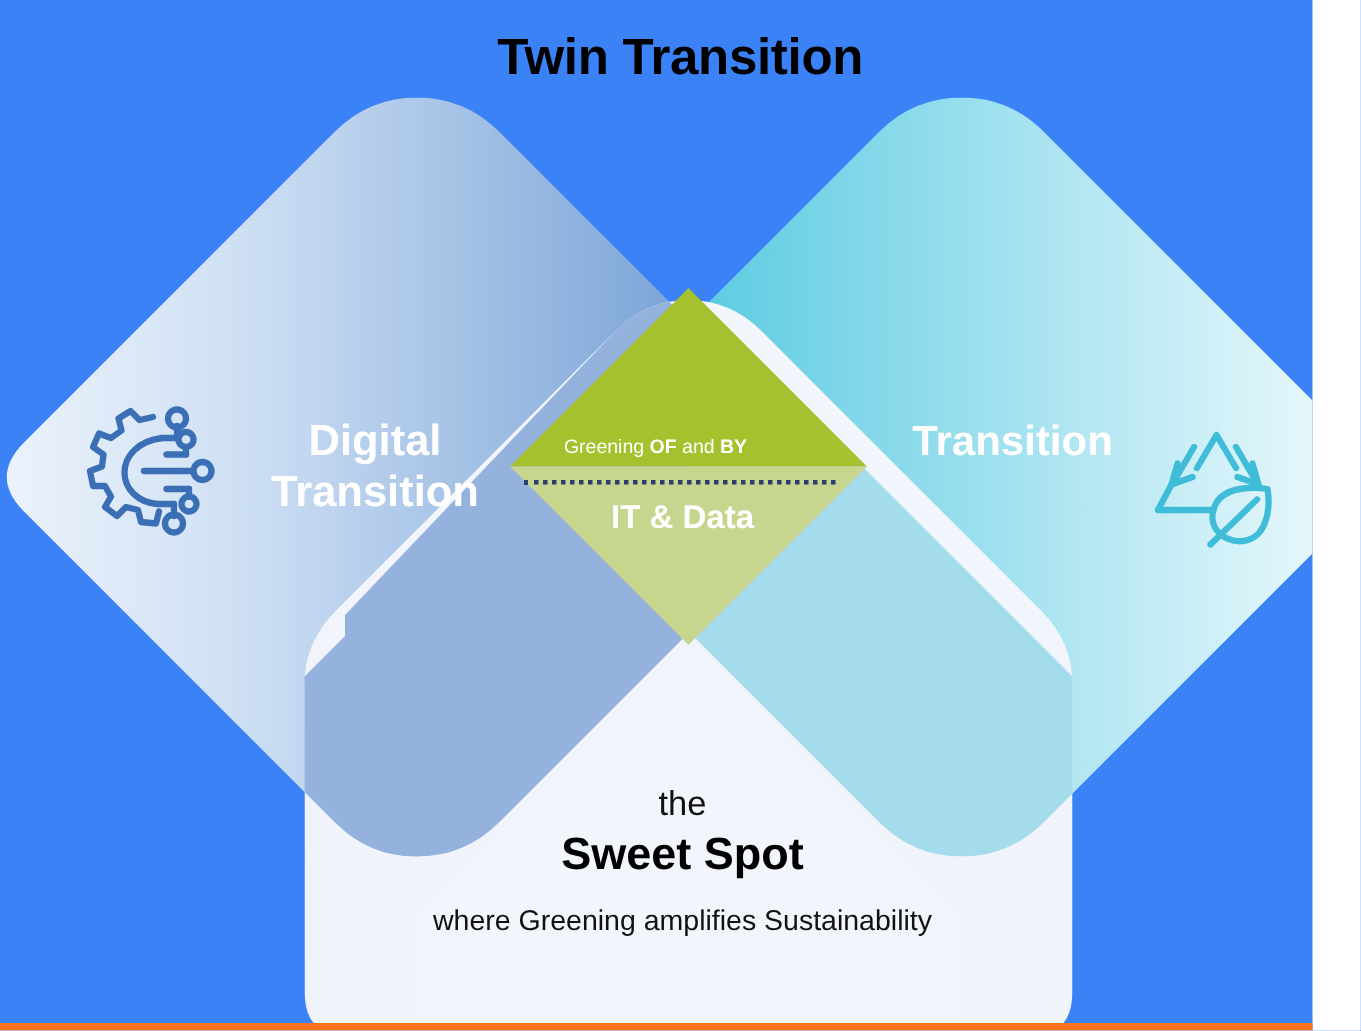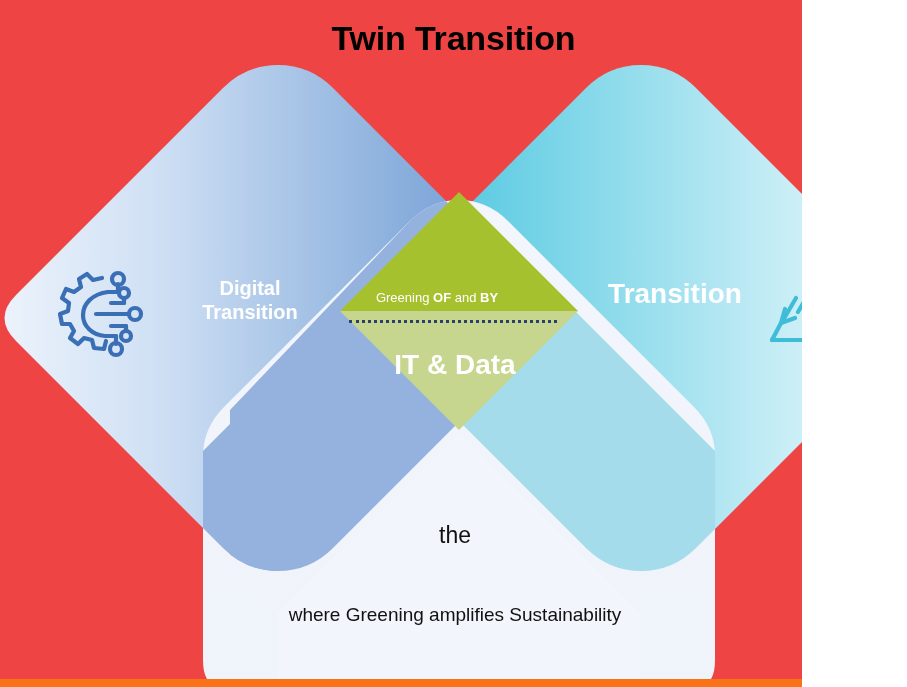--- a/index.html
+++ b/index.html
@@ -6,26 +6,26 @@
   html, body {
     margin: 0;
     padding: 0;
     background: #ffffff;
   }
   body {
     font-family: "Liberation Sans", sans-serif;
   }
   #canvas {
     position: relative;
-    width: 802px;
+    width: 875px;
     height: 687px;
-    background: #ef4444;
+    background: #3b82f6;
     overflow: hidden;
     box-sizing: border-box;
-    border-bottom: 8px solid #f97316;
+    border-bottom: 5px solid #f97316;
   }
   #diagram-svg {
     position: absolute;
     left: 0;
     top: 0;
     width: 907px;
     height: 687px;
     display: block;
   }
   .txt {
@@ -45,21 +45,21 @@
     font-weight: bold;
     color: #000000;
     letter-spacing: -0.2px;
   }
 
   
   #digital-label {
     left: 105px;
     top: 277px;
     width: 290px;
-    font-size: 20px;
+    font-size: 29px;
     font-weight: bold;
     color: #ffffff;
   }
 
   
   #sustainability-label {
     left: 530px;
     top: 277px;
     width: 290px;
     font-size: 28px;
@@ -80,23 +80,23 @@
   #center-divider {
     position: absolute;
     left: 349px;
     top: 320px;
     width: 208px;
     height: 0;
     border-top: 3px dotted #2b3f6b;
   }
   #itdata-label {
     left: 330px;
-    top: 348px;
+    top: 332px;
     width: 250px;
-    font-size: 28px;
+    font-size: 22px;
     font-weight: bold;
     color: #ffffff;
   }
 
   
   #sweet-the {
     left: 310px;
     top: 522px;
     width: 290px;
     font-size: 23px;
@@ -284,15 +284,16 @@
     <div>Transition</div>
   </div>
 
   <div class="txt" id="greening-line"><span>Greening </span><b>OF</b><span> and </span><b>BY</b></div>
 
   <div id="center-divider"></div>
 
   <div class="txt" id="itdata-label">IT &amp; Data</div>
 
   <div class="txt" id="sweet-the">the</div>
+  <div class="txt" id="sweet-spot">Sweet Spot</div>
   <div class="txt" id="sweet-sub">where Greening amplifies Sustainability</div>
 
 </div>
 
 </body></html>

